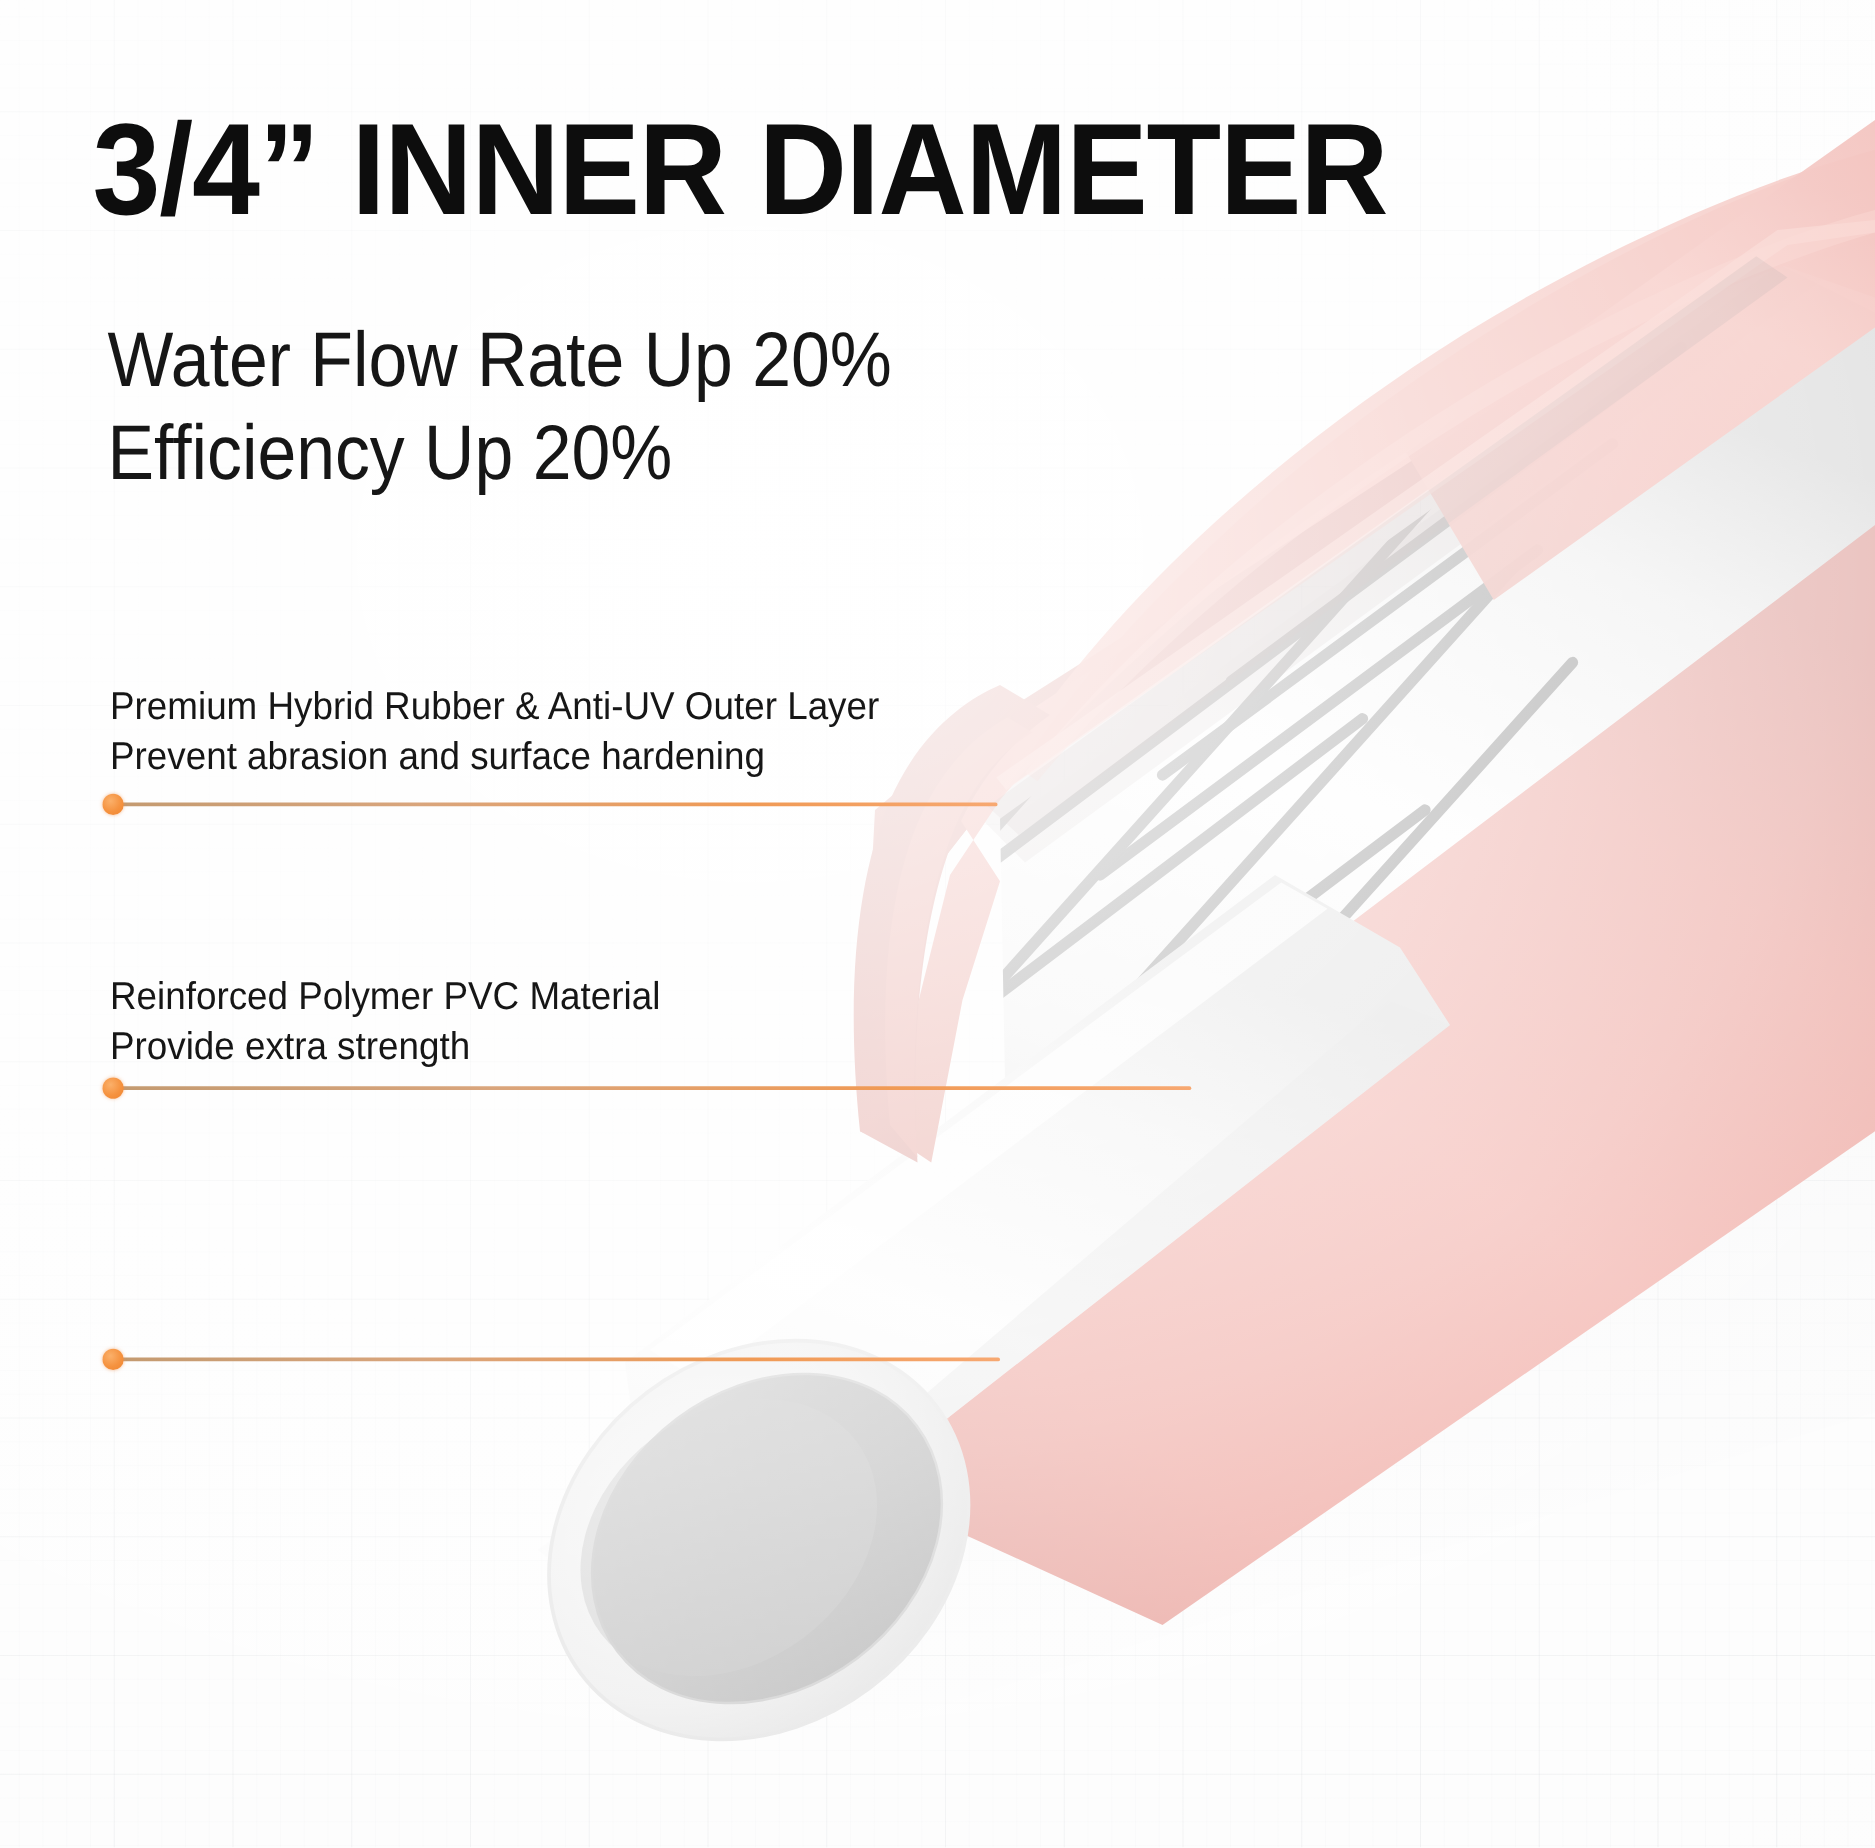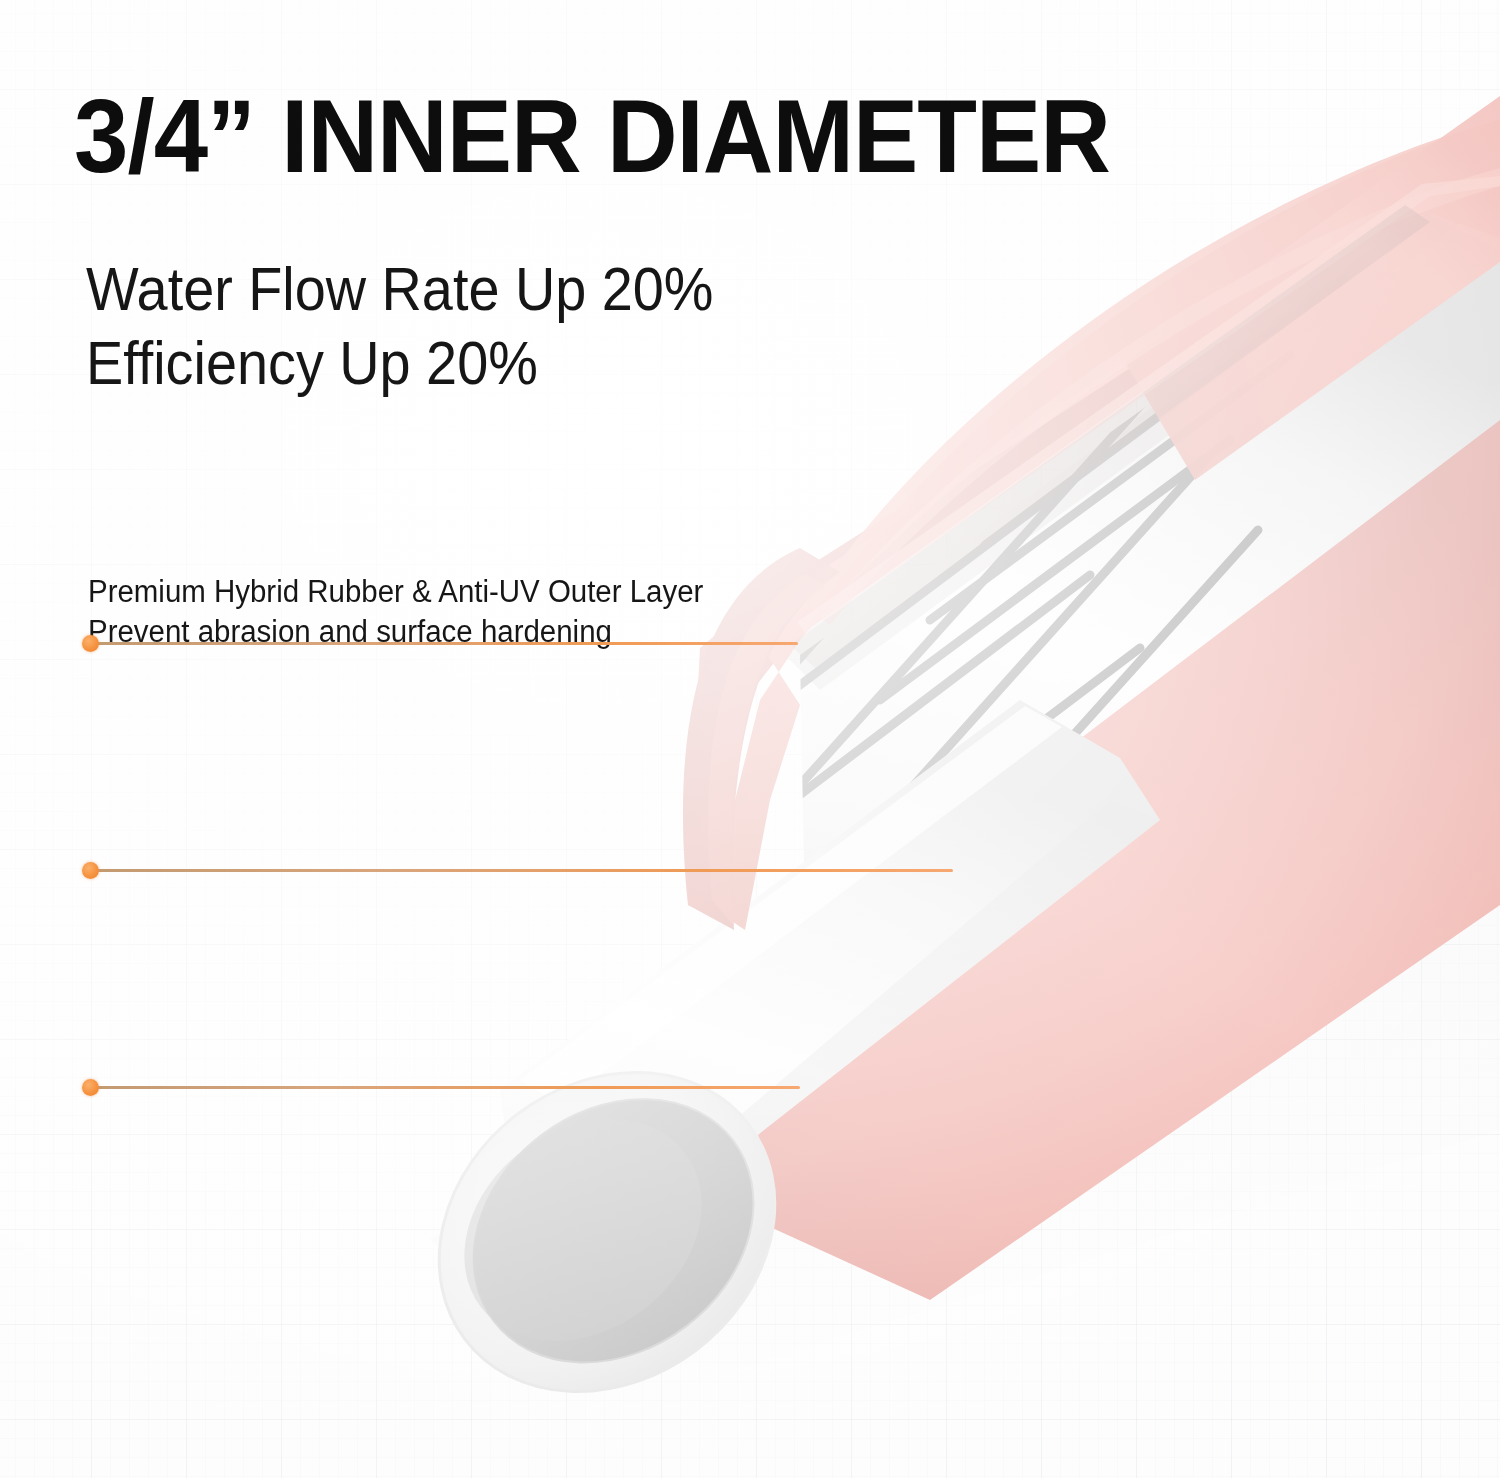--- a/index.html
+++ b/index.html
@@ -284,26 +284,30 @@
 
   <div id="grid-fade"></div>
 
   <div id="headline">3/4” INNER DIAMETER</div>
 
   <div id="subhead">
     <div>Water Flow Rate Up 20%</div>
     <div>Efficiency Up 20%</div>
   </div>
 
-  <div class="callout" style="left:88px; top:572px;">
+  <div class="callout" style="left:88px; top:545px;">
     <div class="c-title">Premium Hybrid Rubber &amp; Anti-UV Outer Layer</div>
     <div class="c-sub">Prevent abrasion and surface hardening</div>
   </div>
   <div class="leader" style="left:88px;  top:642px; width:710px;"></div>
   <div class="leader-dot" style="left:82px;  top:635px;"></div>
 
+  <div class="callout" style="left:88px; top:777px;">
+    <div class="c-title">Reinforced Polymer PVC Material</div>
+    <div class="c-sub">Provide extra strength</div>
+  </div>
   <div class="leader" style="left:88px;  top:869px; width:865px;"></div>
   <div class="leader-dot" style="left:82px;  top:862px;"></div>
 
   <div class="leader" style="left:88px;  top:1086px; width:712px;"></div>
   <div class="leader-dot" style="left:82px;  top:1079px;"></div>
 
 </div>
 
 </body></html>

